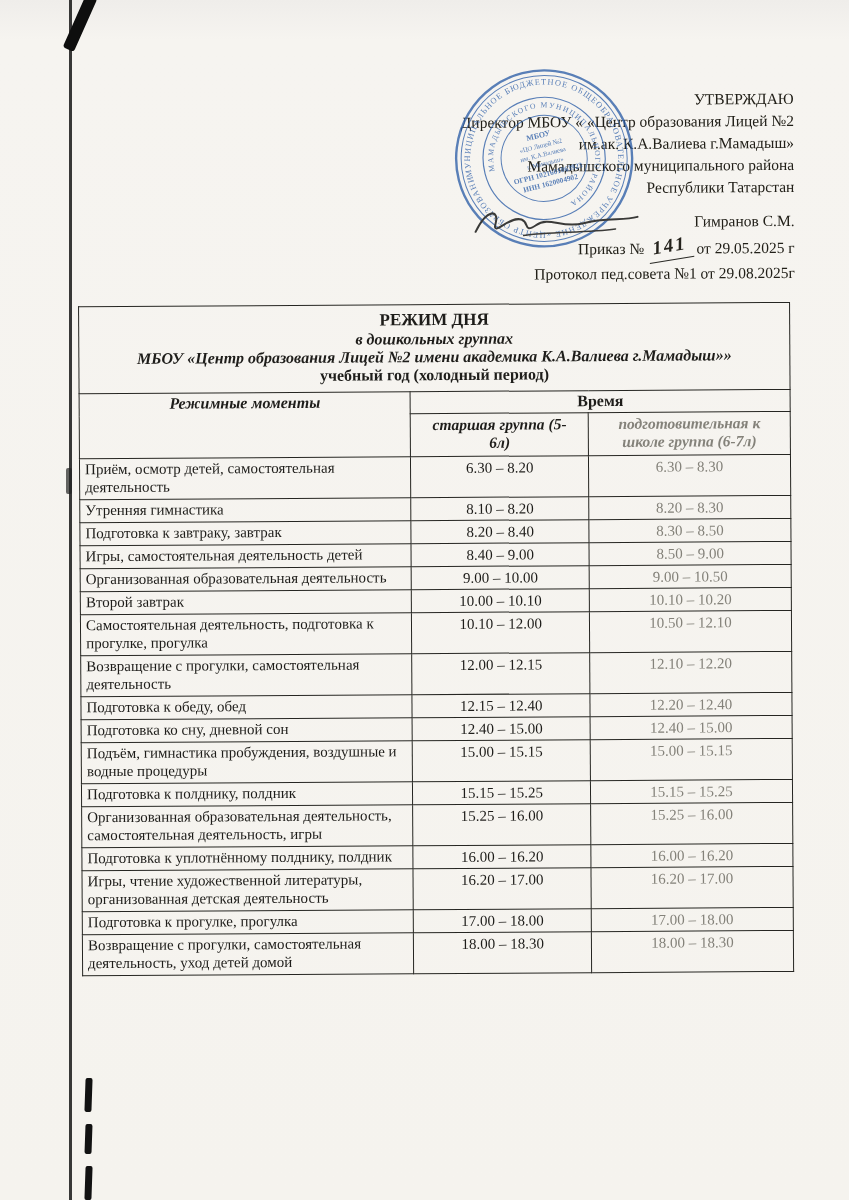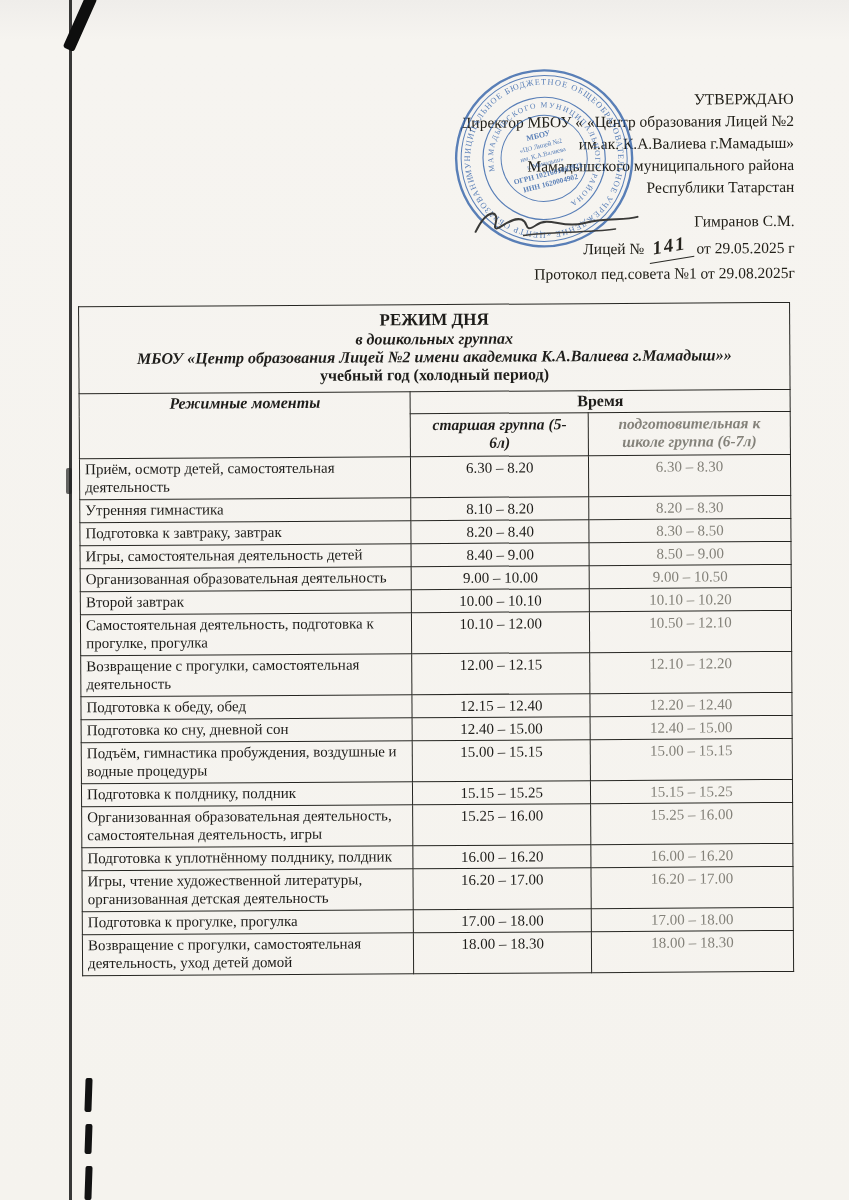--- a/index.html
+++ b/index.html
@@ -81,21 +81,21 @@
 
     <div class="approval">
       <div>УТВЕРЖДАЮ</div>
       <div>Директор МБОУ « «Центр образования Лицей №2</div>
       <div>им.ак. К.А.Валиева г.Мамадыш»</div>
       <div>Мамадышского муниципального района</div>
       <div>Республики Татарстан</div>
       <div class="gap"></div>
       <div>Гимранов С.М.</div>
       <div class="order-line">
-        <span>Лицей №</span>
+        <span>Приказ №</span>
         <span class="hand-num">141</span>
         <span>от 29.05.2025 г</span>
       </div>
       <div>Протокол пед.совета №1 от 29.08.2025г</div>
     </div>
 
     <div class="stamp">
       <svg width="190" height="190" viewBox="0 0 190 190">
         <defs>
           <path id="arcOuter" d="M95,95 m-74,0 a74,74 0 1,1 148,0 a74,74 0 1,1 -148,0"></path>

